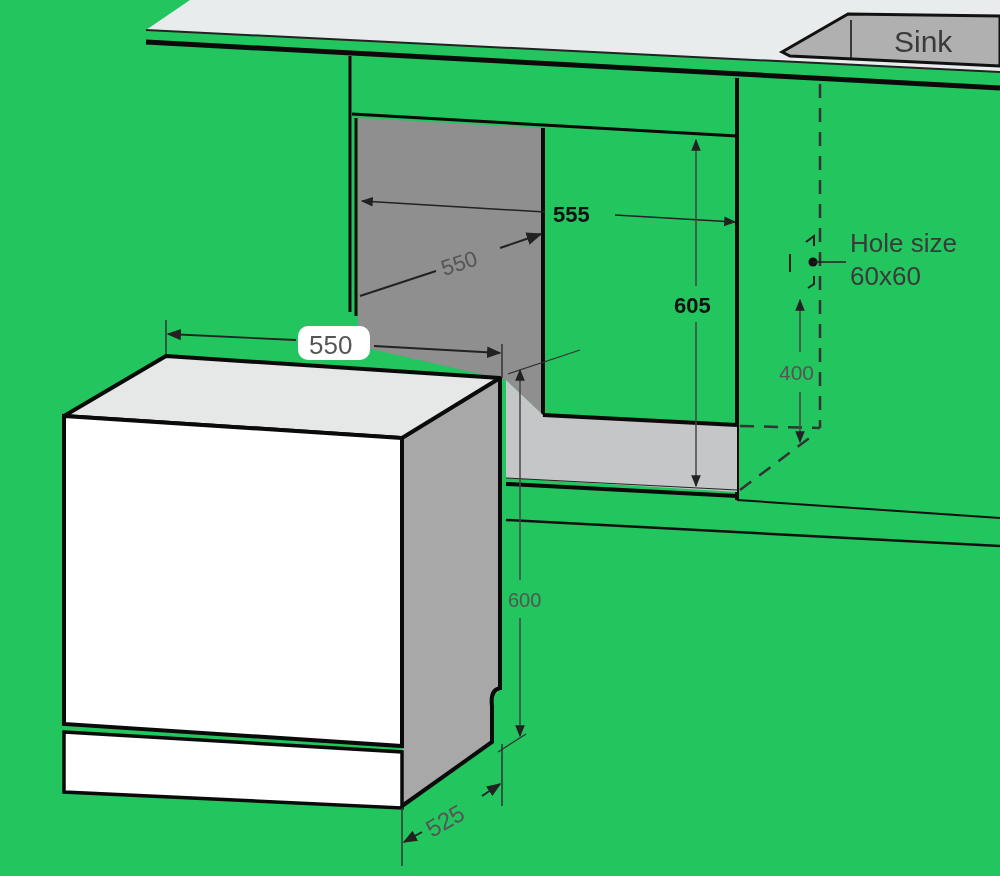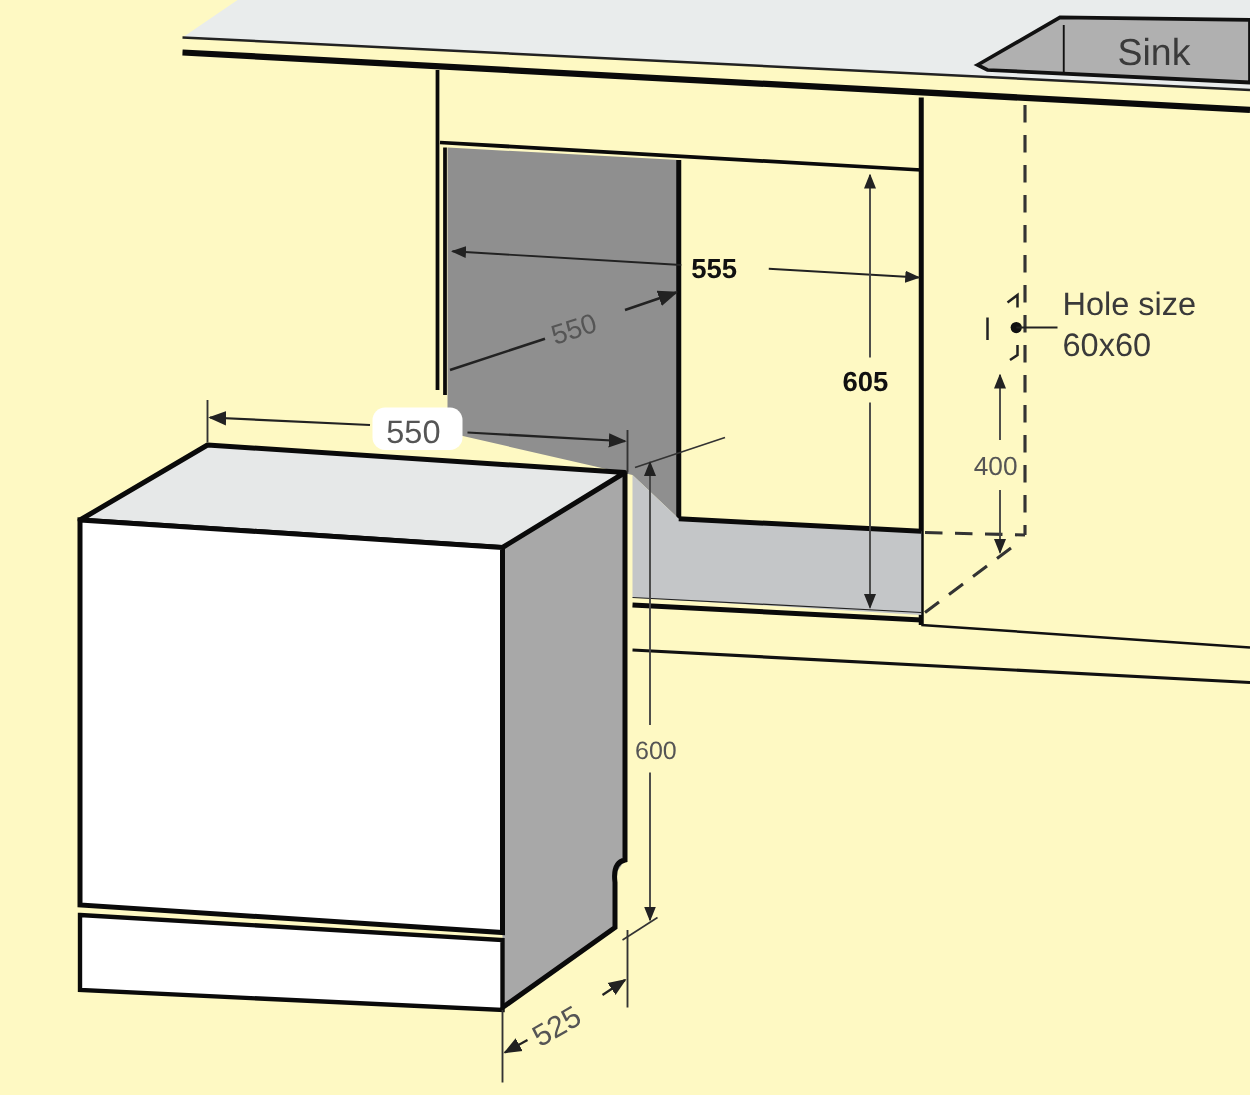--- a/index.html
+++ b/index.html
@@ -1,16 +1,16 @@
 <!DOCTYPE html>
 <html><head>
   <meta charset="utf-8">
   <style>
     html, body { margin: 0; padding: 0; background: #ffffff; }
-    #stage { position: relative; width: 1000px; height: 876px; overflow: hidden; background: #fef9c3; }
+    #stage { position: relative; width: 1000px; height: 876px; overflow: hidden; background: #22c55e; }
     svg { position: absolute; left: 0; top: 0; }
     .lbl { font-family: "Liberation Sans", sans-serif; fill: #3a3a3a; }
     .lbl-dark { font-family: "Liberation Sans", sans-serif; fill: #111111; font-weight: bold; }
     .lbl-grey { font-family: "Liberation Sans", sans-serif; fill: #555555; }
   </style>
 </head>
 <body>
 
 <div id="stage">
   <svg width="1000" height="876" viewBox="0 0 1000 876" xmlns="http://www.w3.org/2000/svg">

